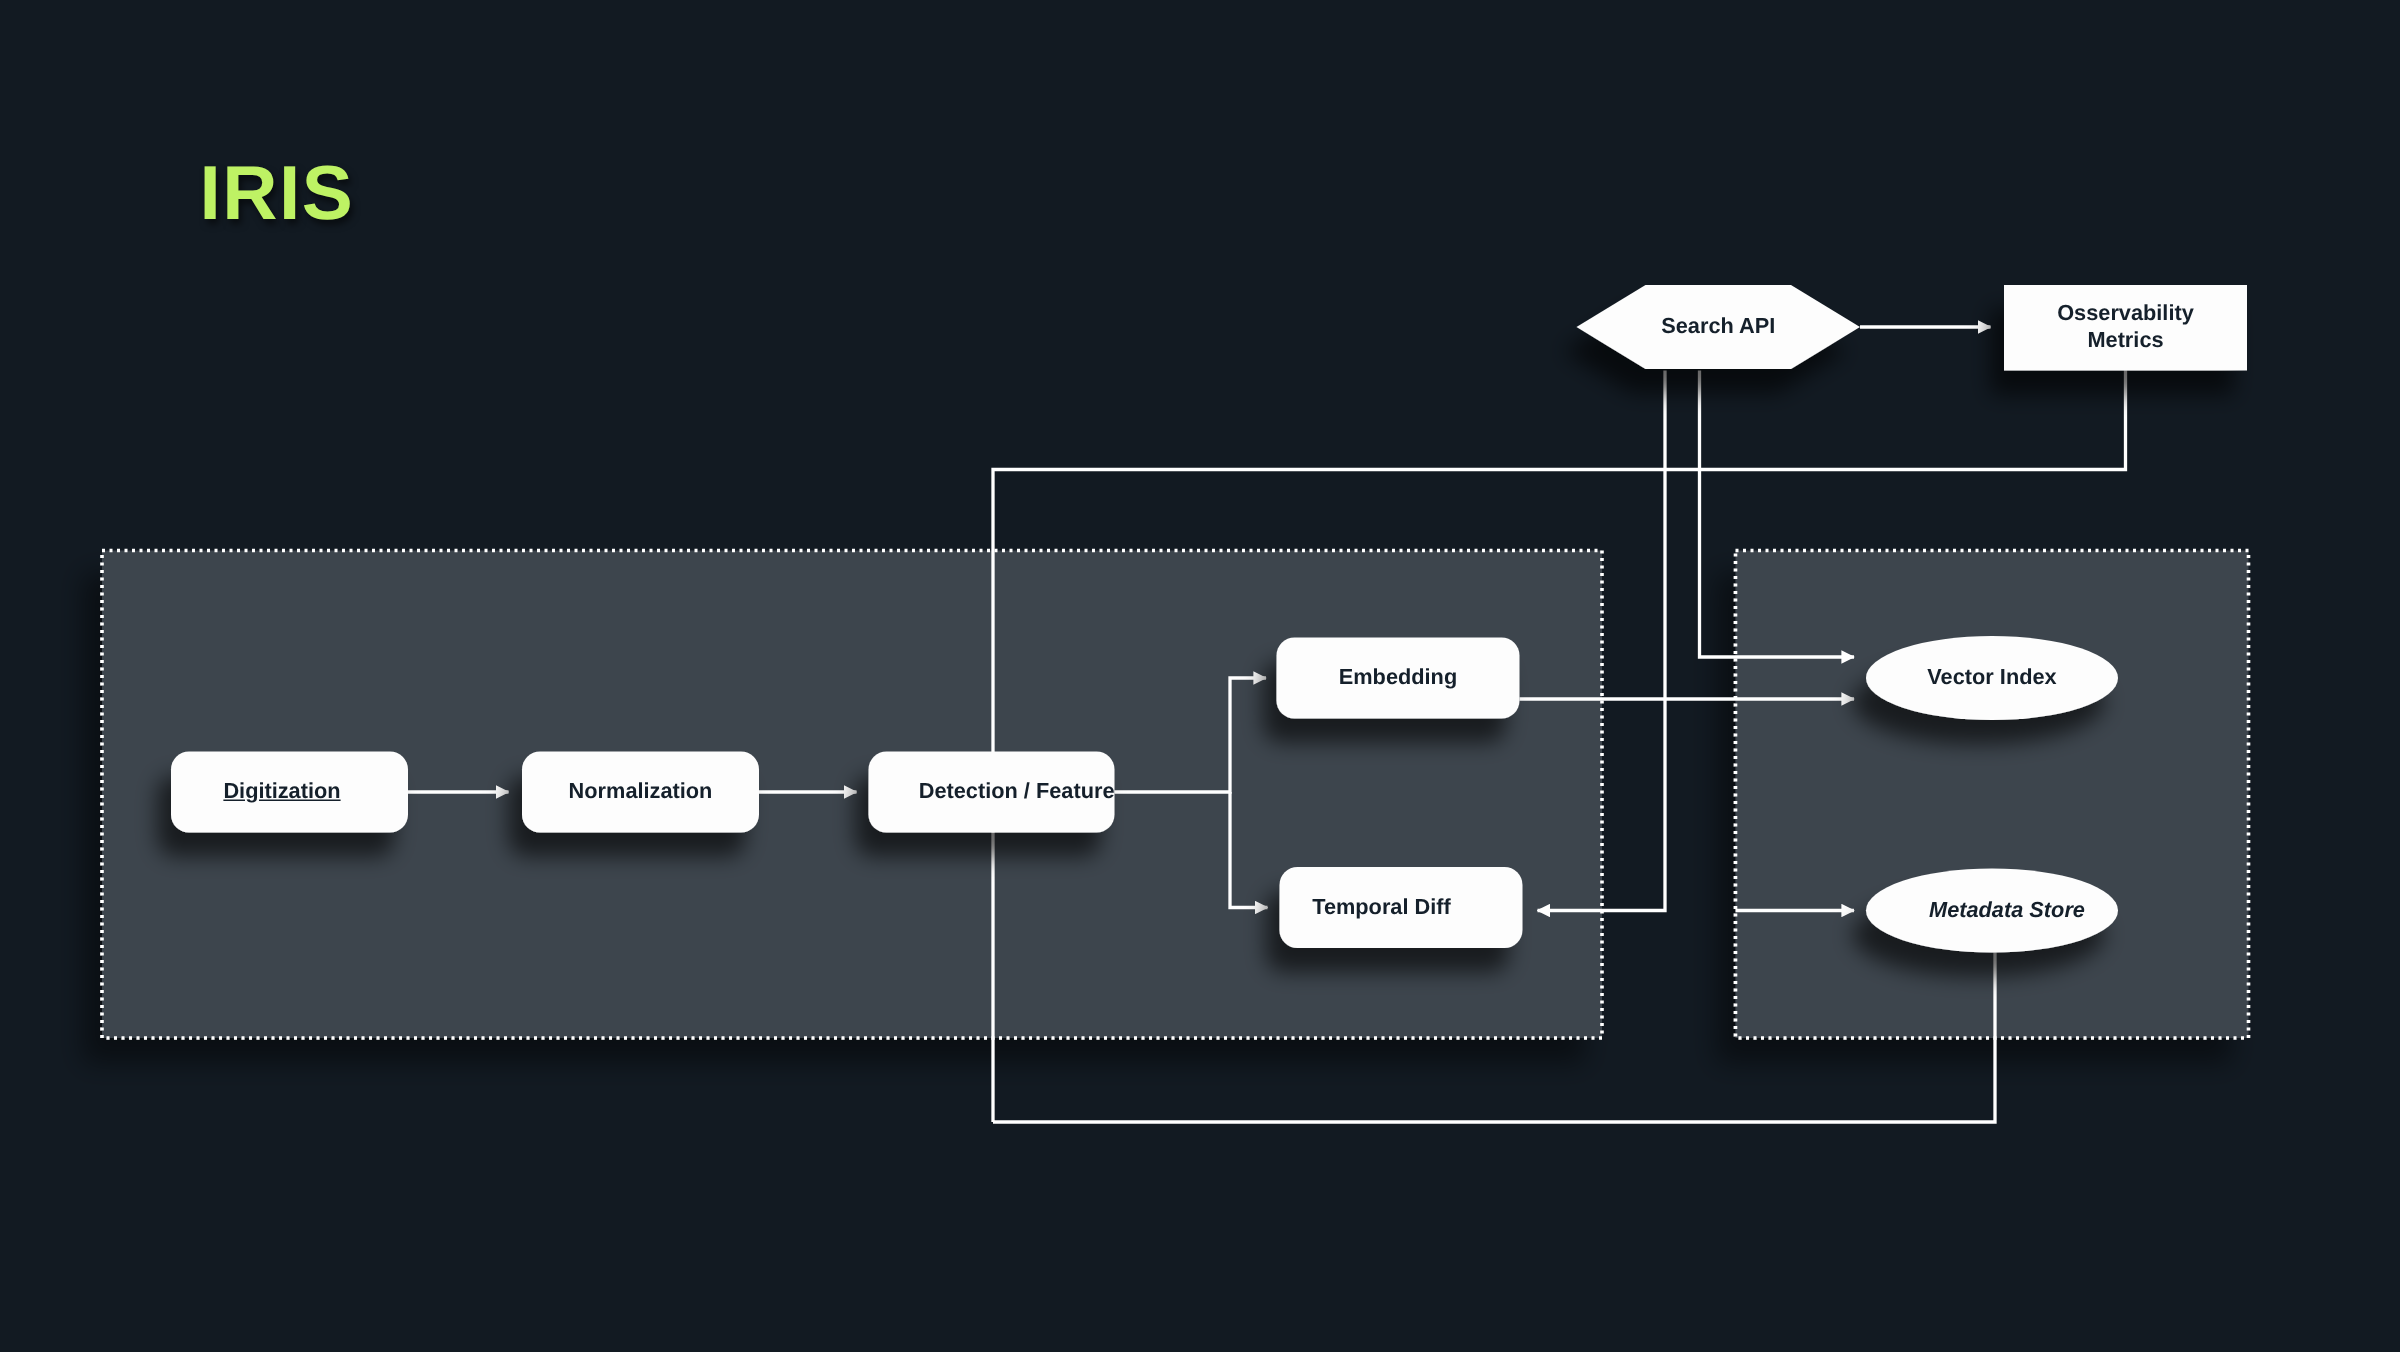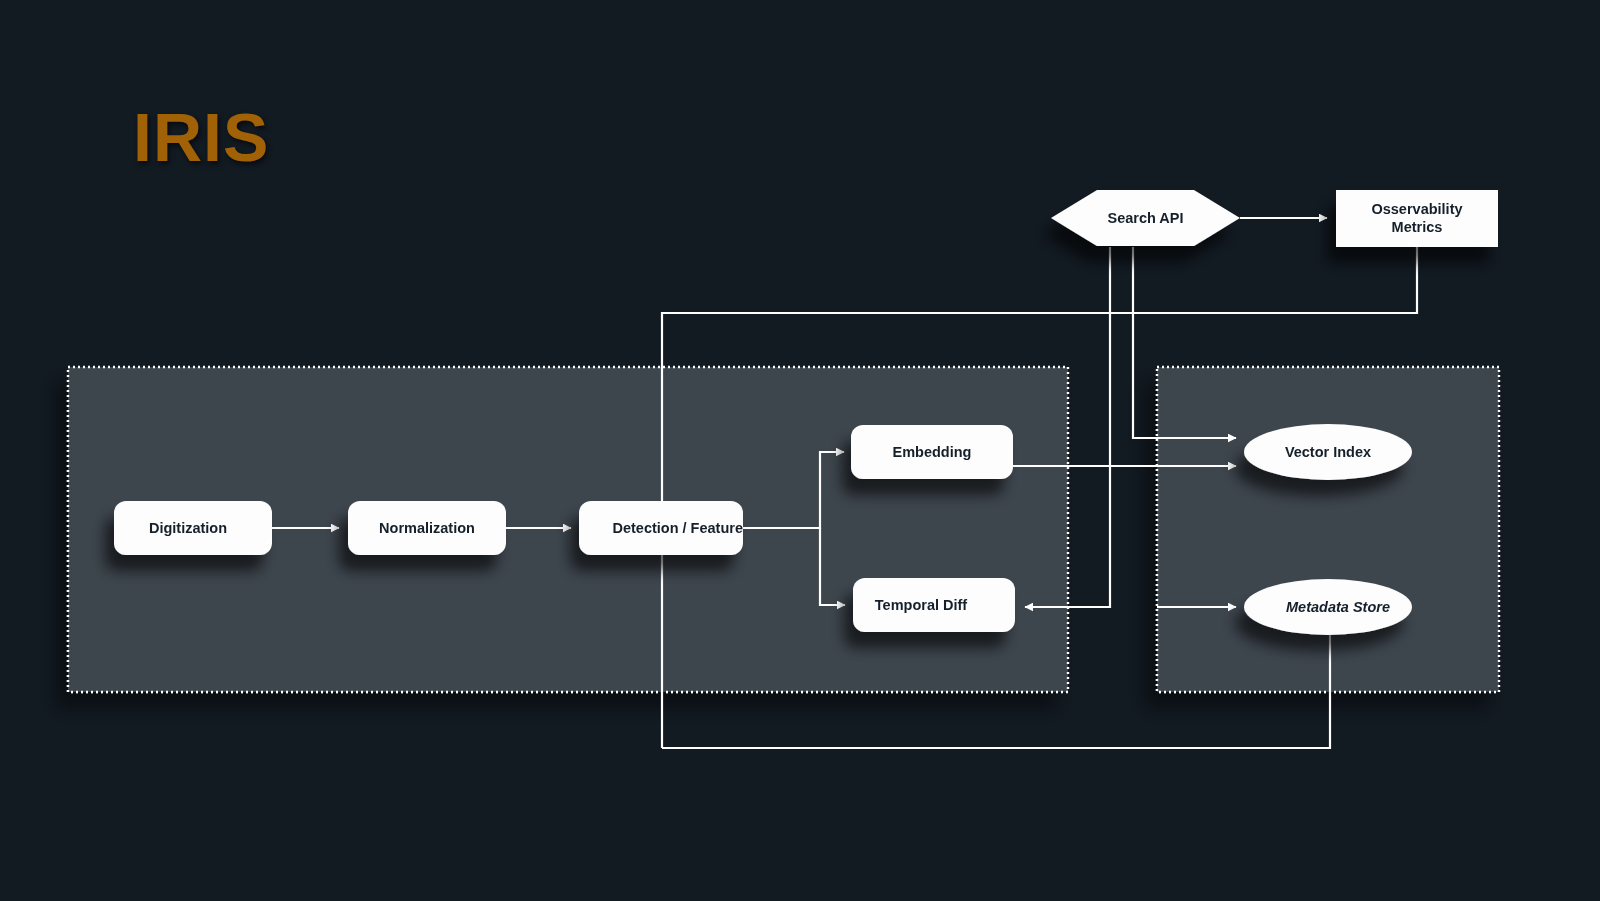--- a/index.html
+++ b/index.html
@@ -17,24 +17,24 @@
   #canvas {
     position: absolute;
     inset: 0;
     width: 1600px;
     height: 901px;
   }
   #title {
     position: absolute;
     left: 133px;
     top: 103px;
-    font-size: 68px;
+    font-size: 51px;
     font-weight: bold;
     letter-spacing: 1px;
-    color: #a16207;
+    color: #bef264;
     text-shadow: 2px 3px 5px rgba(0,0,0,0.55);
     line-height: 1;
     user-select: none;
   }
   .node-label {
     position: absolute;
     color: #15202b;
     font-size: 14.5px;
     font-weight: bold;
     text-align: center;
@@ -106,21 +106,21 @@
 
     <rect x="1336" y="190" width="162" height="57" fill="#fdfdfd" filter="url(#nodeShadow)"></rect>
 
     <ellipse cx="1328" cy="452" rx="84" ry="28" fill="#fdfdfd" filter="url(#nodeShadow)"></ellipse>
     <ellipse cx="1328" cy="607" rx="84" ry="28" fill="#fdfdfd" filter="url(#nodeShadow)"></ellipse>
   </g>
 </svg>
 
 <div id="title">IRIS</div>
 
-<div class="node-label" style="left:114px; top:519px; width:148px;">Digitization</div>
+<div class="node-label" style="left:114px; top:519px; width:148px;text-decoration:underline;">Digitization</div>
 <div class="node-label" style="left:348px; top:519px; width:158px;text-align:center;">Normalization</div>
 <div class="node-label" style="left:579px; top:519px; width:164px;text-align:right;">Detection / Feature</div>
 <div class="node-label" style="left:851px; top:443px; width:162px;text-align:center;">Embedding</div>
 <div class="node-label" style="left:853px; top:596px; width:136px;">Temporal Diff</div>
 <div class="node-label" style="left:1051px; top:209px; width:189px;">Search API</div>
 <div class="node-label" style="left:1336px; top:200px; width:162px;">Osservability
 Metrics</div>
 <div class="node-label" style="left:1244px; top:443px; width:168px;">Vector Index</div>
 <div class="node-label" style="left:1244px; top:598px; width:188px;font-style:italic;">Metadata Store</div>
 

